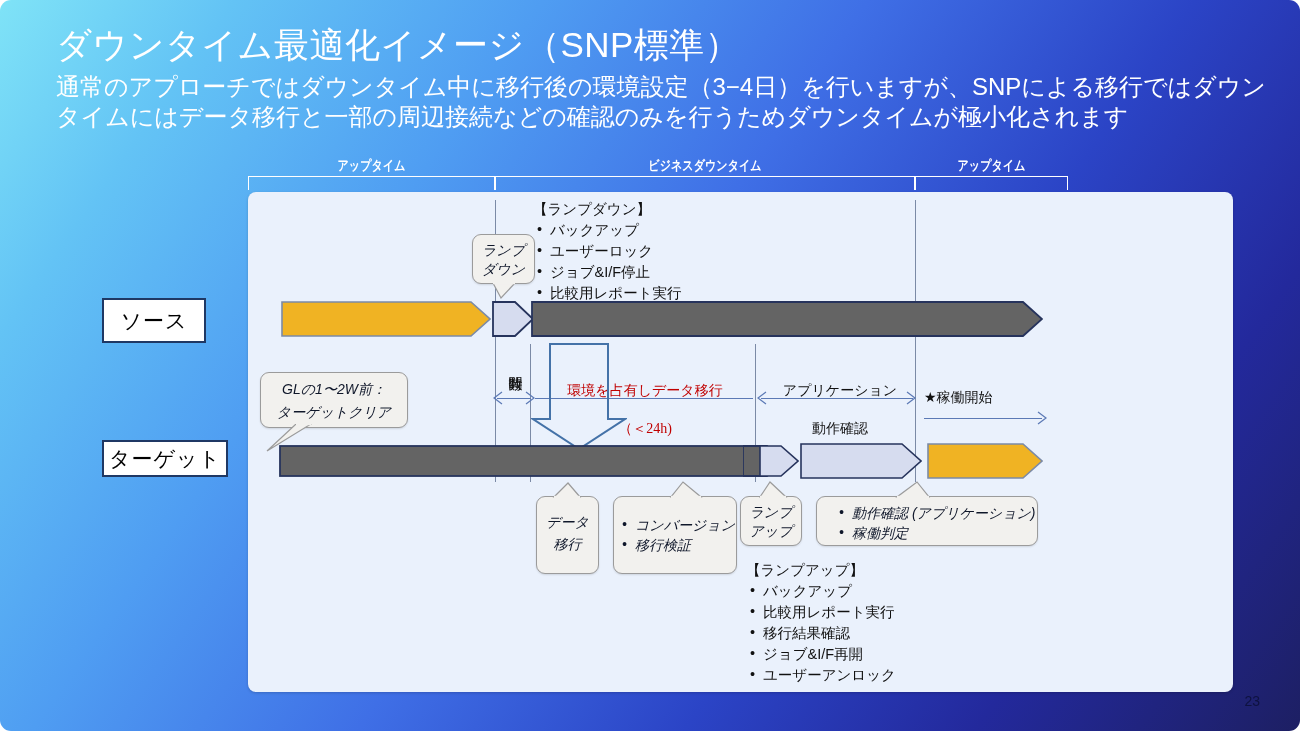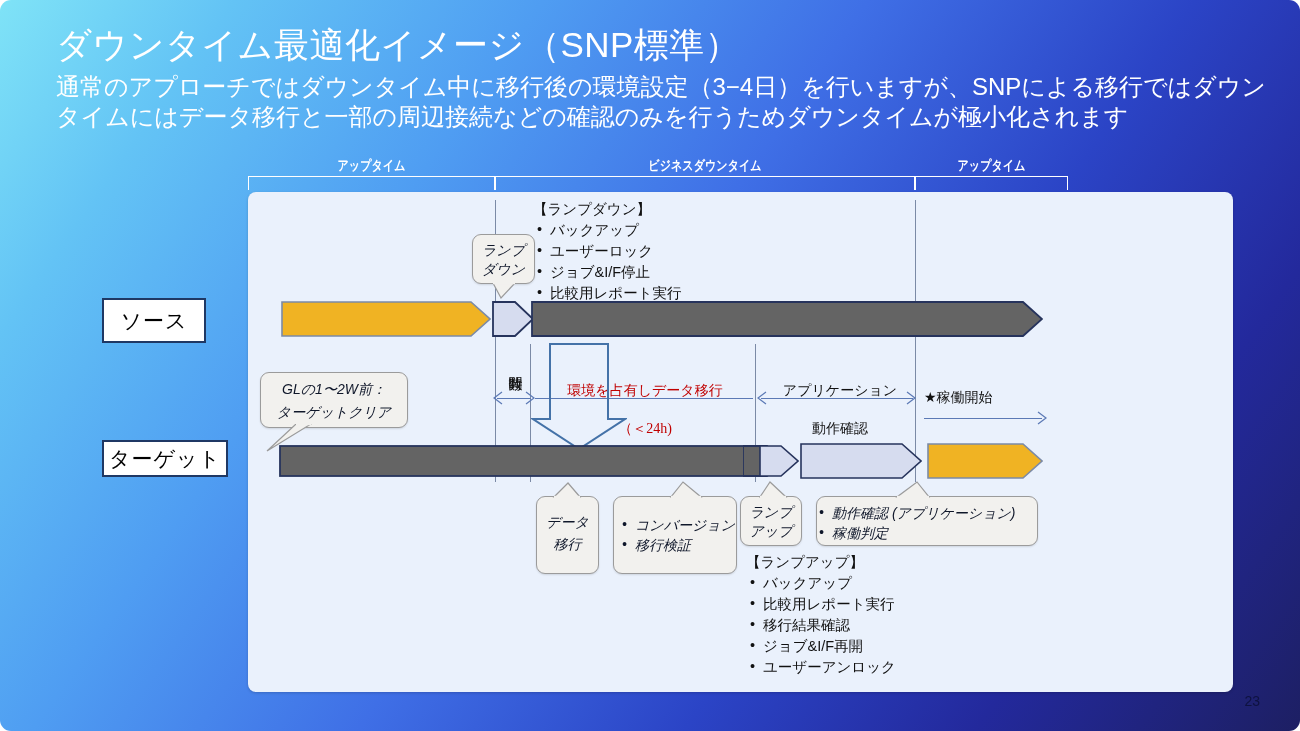--- a/index.html
+++ b/index.html
@@ -268,32 +268,32 @@
 
     <div class="callout" style="left:492px; top:304px; width:62px; height:50px; text-align:center; line-height:19px; padding:6px 2px;">
       <span style="white-space:pre-line;">ランプ
 アップ</span>
       <svg class="tail" style="left:17px; top:-16px; width:30px; height:17px;" viewBox="0 0 30 17">
         <path d="M2,16 L28,16 L12,1 Z" fill="#f2f1ee" stroke="#9b9b9b" stroke-width="1.2"></path>
         <path d="M2,16 L28,16" stroke="#f2f1ee" stroke-width="2.4"></path>
       </svg>
     </div>
 
-    <div class="callout" style="left:568px; top:304px; width:222px; height:50px; padding:6px 0;">
+    <div class="callout" style="left:568px; top:304px; width:222px; height:50px; padding:6px 20px;">
       <ul>
         <li>動作確認 (アプリケーション)</li>
         <li>稼働判定</li>
       </ul>
       <svg class="tail" style="left:78px; top:-16px; width:36px; height:17px;" viewBox="0 0 36 17">
         <path d="M2,16 L34,16 L22,1 Z" fill="#f2f1ee" stroke="#9b9b9b" stroke-width="1.2"></path>
         <path d="M2,16 L34,16" stroke="#f2f1ee" stroke-width="2.4"></path>
       </svg>
     </div>
 
-    <div class="plainlist" style="left:498px; top:360px;">
+    <div class="plainlist" style="left:498px; top:368px;">
       <div class="hdr">【ランプアップ】</div>
       <ul>
         <li>バックアップ</li>
         <li>比較用レポート実行</li>
         <li>移行結果確認</li>
         <li>ジョブ&amp;I/F再開</li>
         <li>ユーザーアンロック</li>
       </ul>
     </div>
 

